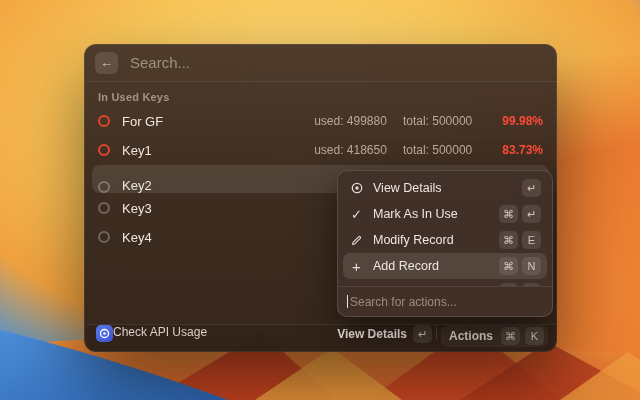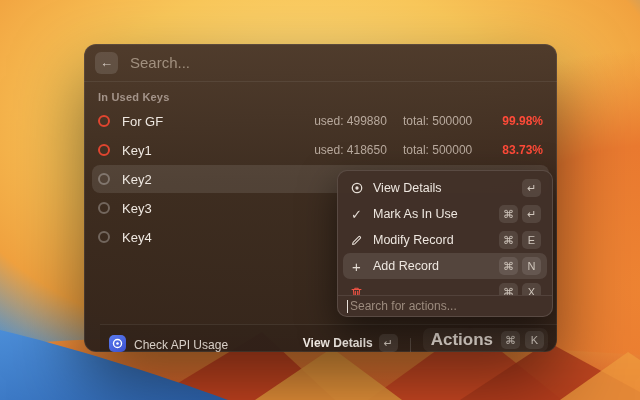--- a/index.html
+++ b/index.html
@@ -21,61 +21,61 @@
     border-bottom:1px solid rgba(255,255,255,0.07); }
   .back-btn { width:23px; height:22px; border-radius:6px; background:rgba(255,255,255,0.12);
     color:#d9d0c8; font-size:13px; display:flex; align-items:center; justify-content:center; cursor:pointer; }
   .search-input { flex:1; background:transparent; border:none; outline:none;
     font-family:Liberation Sans, sans-serif; font-size:15px; color:#ece5de; }
   .search-input::placeholder { color:#a1907f; }
 
   .section-title { padding:9px 14px 3px; font-size:11px; font-weight:700; color:#a4948a; letter-spacing:0.2px; }
   .row { height:28px; margin:1px 8px 0; padding:0 6px; border-radius:8px;
     display:flex; align-items:center; gap:12px; font-size:13px; color:#efe8e1; cursor:pointer; }
-  .row.selected { background:rgba(255,255,255,0.10); }
+  .row.selected { background:rgba(255,255,255,0.10);align-items:flex-end; }
   .ring { width:12px; height:12px; border-radius:50%; flex:0 0 auto; }
   .ring.red { border:2.5px solid #e0452f; }
   .ring.gray { border:2px solid rgba(255,255,255,0.28); }
   .row-label { white-space:nowrap; }
   .flex-spacer { flex:1; }
   .stat { font-size:12px; color:#b9aa9e; margin-left:4px; white-space:nowrap; }
   .pct { font-size:12px; font-weight:700; color:#ff4a38; margin-left:18px; white-space:nowrap; }
 
   
-  .footer { position:absolute; left:16px; right:0; bottom:0; height:28px;
-    display:flex; align-items:flex-end; gap:8px; padding:0 9px;
+  .footer { position:absolute; left:3px; right:0; bottom:0; height:28px;
+    display:flex; align-items:flex-start; padding:0 9px;
     border-top:1px solid rgba(255,255,255,0.08); background:rgba(0,0,0,0.07); }
   .app-icon { width:17px; height:17px; border-radius:5px;
     background:linear-gradient(145deg,#5a7cf0,#3b50cf); display:flex; align-items:center; justify-content:center; }
   .footer-app-name { font-size:12px; color:#d8cfc7; }
   .footer-primary { display:flex; align-items:center; gap:6px; cursor:pointer; }
   .footer-primary-label { font-size:12px; font-weight:700; color:#f0e9e2; }
   .keycap { min-width:19px; height:18px; padding:0 4px; border-radius:5px;
     background:rgba(255,255,255,0.10); color:#cfc5bb; font-size:11px;
     display:flex; align-items:center; justify-content:center; }
   .footer-divider { width:1px; height:14px; background:rgba(255,255,255,0.16); margin:0 4px; }
   .actions-btn { display:flex; align-items:center; gap:5px; padding:2px 4px 2px 8px;
     border-radius:7px; background:rgba(255,255,255,0.05); cursor:pointer; }
-  .actions-label { font-size:17px; font-weight:700; color:#ddd4cc; margin-right:3px; }
+  .actions-label { font-size:12px; font-weight:700; color:#ddd4cc; margin-right:3px; }
 
   
   .action-menu { position:absolute; left:253px; top:126px; width:216px; height:147px;
     border-radius:10px; background:rgba(66,49,40,0.99);
     border:1px solid rgba(255,255,255,0.13);
     box-shadow:0 14px 36px rgba(0,0,0,0.5);
     display:flex; flex-direction:column; overflow:hidden; }
   .menu-items { flex:1; padding:4px 5px 0; overflow:hidden; }
   .menu-item { height:26px; padding:0 6px; border-radius:7px;
     display:flex; align-items:center; gap:9px; font-size:12.5px; color:#eee7e0; cursor:pointer; }
   .menu-item.selected { background:rgba(255,255,255,0.10); }
   .menu-item.danger { color:#ee5244; }
   .mi-icon { width:15px; display:flex; align-items:center; justify-content:center; flex:0 0 auto; }
   .mi-glyph { font-size:13px; color:#e4dcd4; }
   .mi-keys { display:flex; gap:4px; }
-  .menu-search { height:21px; border-top:1px solid rgba(255,255,255,0.09);
+  .menu-search { height:30px; border-top:1px solid rgba(255,255,255,0.09);
     display:flex; align-items:center; padding:0 9px; flex:0 0 auto; }
   .caret { width:1px; height:13px; background:#e8e1da; margin-right:2px; }
   .menu-search-input { flex:1; background:transparent; border:none; outline:none;
     font-family:"Liberation Sans", sans-serif; font-size:12px; color:#ece5de; }
   .menu-search-input::placeholder { color:#9c8b7e; }
 </style>
 </head>
 <body>
 
 <div class="screen">

